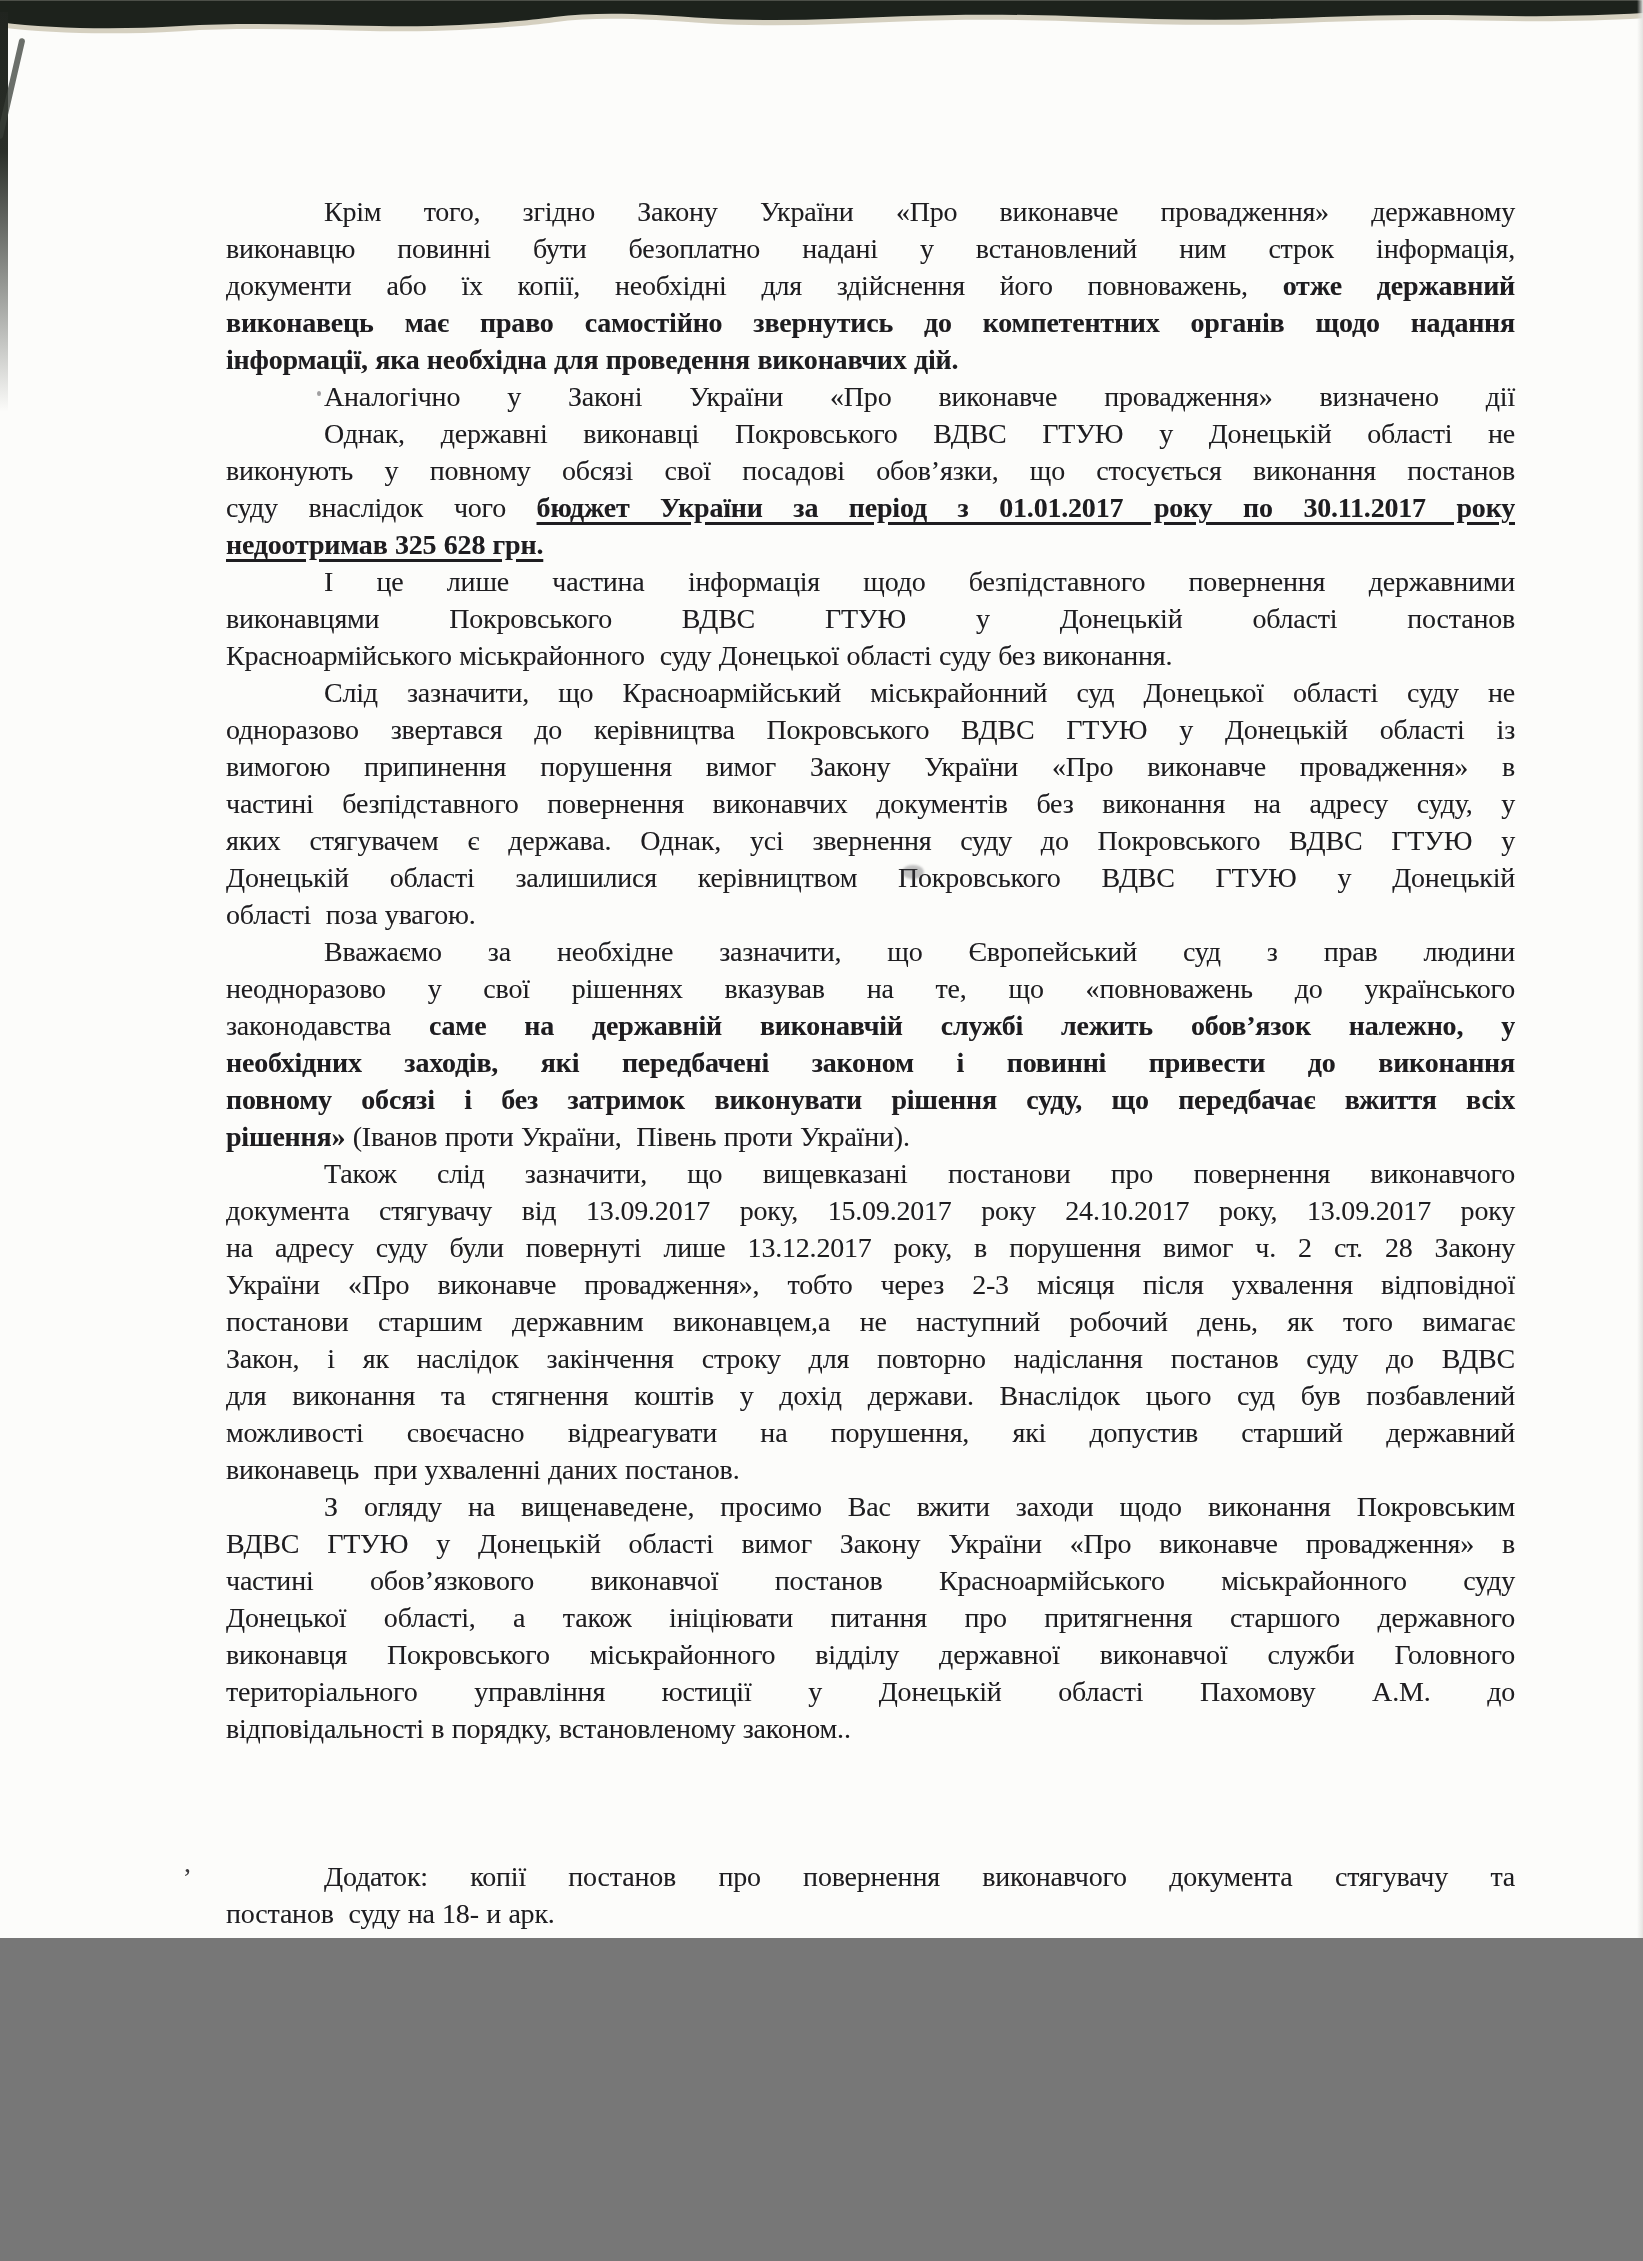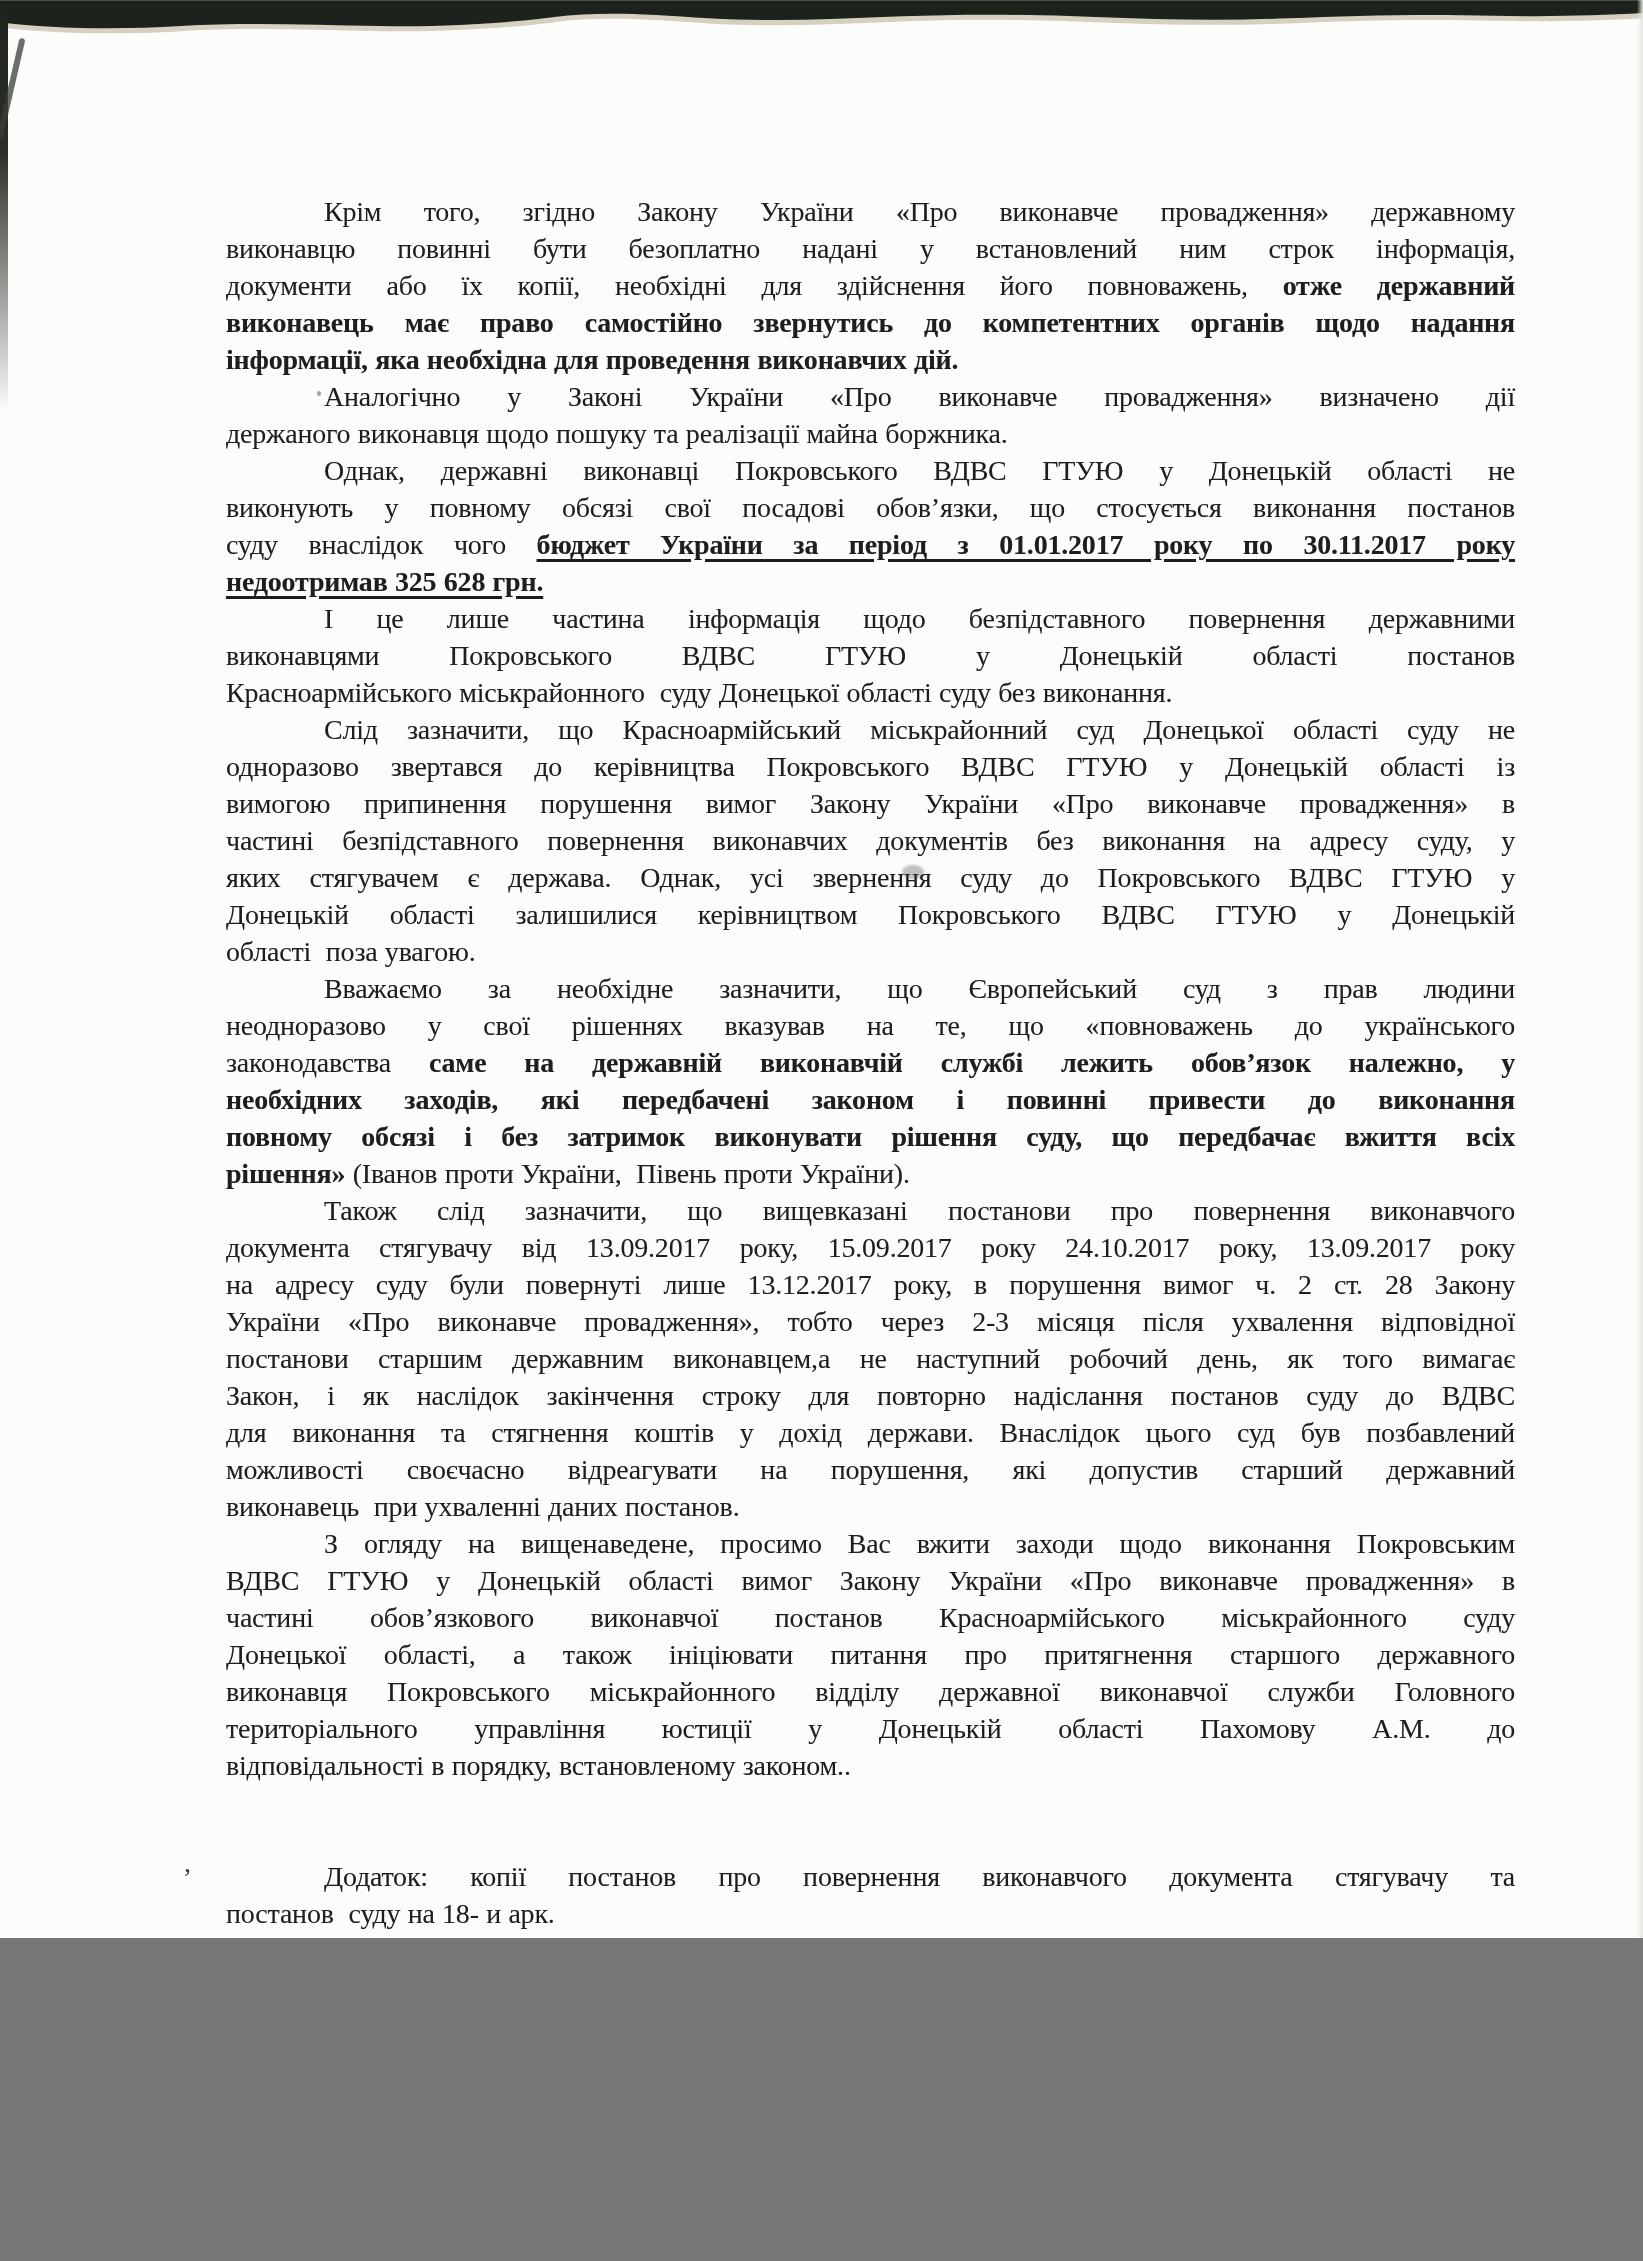--- a/index.html
+++ b/index.html
@@ -63,21 +63,20 @@
   <div class="scan-right"></div>
 
   <div id="doc-text">
       <div class="text-block" style="top: 193px;">
         <div class="line indent"><span>Крім того, згідно Закону України «Про виконавче провадження» державному</span></div>
         <div class="line"><span>виконавцю повинні бути безоплатно надані у встановлений ним строк інформація,</span></div>
         <div class="line"><span>документи або їх копії, необхідні для здійснення його повноважень, </span><span class="b">отже державний</span></div>
         <div class="line"><span class="b">виконавець має право самостійно звернутись до компетентних органів щодо надання</span></div>
         <div class="line last"><span class="b">інформації, яка необхідна для проведення виконавчих дій.</span></div>
         <div class="line indent"><span>Аналогічно у Законі  України «Про виконавче провадження» визначено дії</span></div>
-        <div class="line last"><span>держаного виконавця щодо пошуку та реалізації майна боржника.</span></div>
         <div class="line indent"><span>Однак, державні виконавці Покровського ВДВС  ГТУЮ у Донецькій області  не</span></div>
         <div class="line"><span>виконують  у повному обсязі свої посадові обов’язки,  що стосується виконання постанов</span></div>
         <div class="line"><span>суду внаслідок чого </span><span class="b u">бюджет України за  період з 01.01.2017 року по  30.11.2017 року</span></div>
         <div class="line last"><span class="b u">недоотримав 325 628 грн.</span></div>
         <div class="line indent"><span>І це лише частина інформація щодо безпідставного повернення державними</span></div>
         <div class="line"><span>виконавцями Покровського ВДВС ГТУЮ у Донецькій області постанов</span></div>
         <div class="line last"><span>Красноармійського міськрайонного  суду Донецької області суду без виконання.</span></div>
         <div class="line indent"><span>Слід зазначити, що Красноармійський міськрайонний суд Донецької області суду  не</span></div>
         <div class="line"><span>одноразово  звертався до керівництва Покровського ВДВС ГТУЮ у Донецькій області із</span></div>
         <div class="line"><span>вимогою припинення порушення вимог Закону України «Про виконавче провадження» в</span></div>

